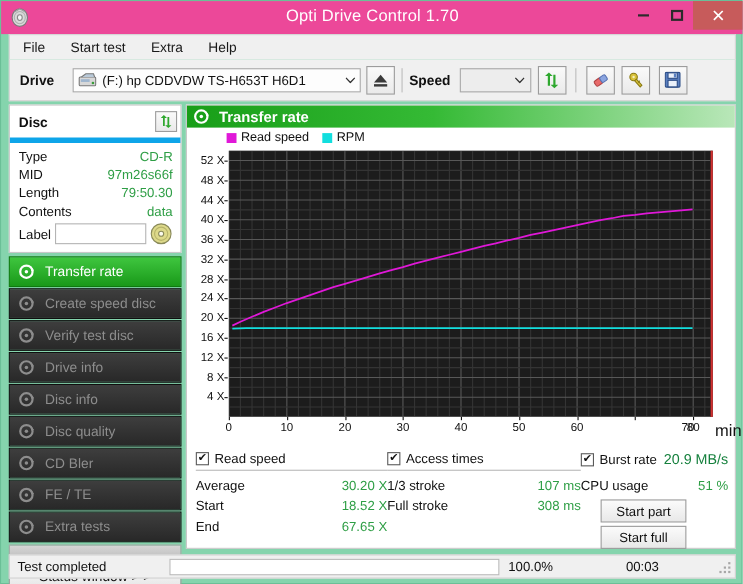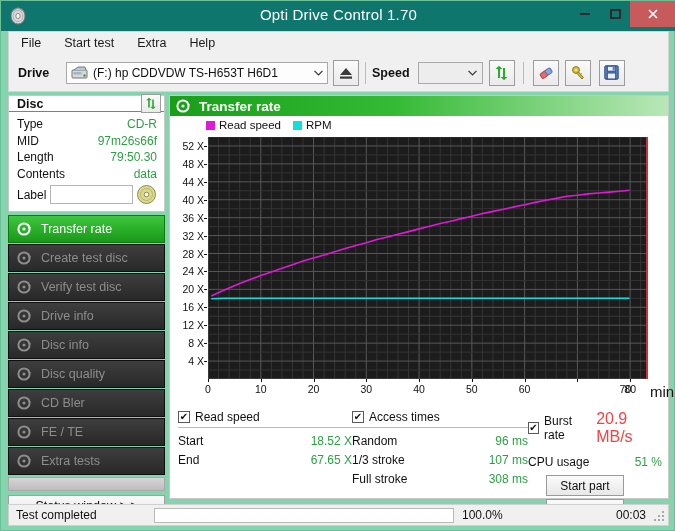--- a/index.html
+++ b/index.html
@@ -12,21 +12,21 @@
   #app {
     position: relative;
     width: 675px; height: 531px;
     background: #85d4ad;
     border: 1px solid #6bbf97;
   }
 
   
   .titlebar {
     position: absolute; left: 0; top: 0; width: 675px; height: 30px;
-    background: #0f766e;
+    background: #ec4899;
     display: flex; align-items: flex-start;
   }
   .title-icon {
     position: absolute; left: 8px; top: 5px; width: 20px; height: 20px;
   }
   .title-text {
     position: absolute; left: 0; top: 5px; width: 675px;
     text-align: center; font-size: 15px; color: #ffffff;
     letter-spacing: .2px;
   }
@@ -72,22 +72,22 @@
     border: 1px solid #9c9c9c; display: flex; align-items: center; justify-content: center;
   }
   .sep { width: 1px; height: 22px; background: #bbb; }
 
   
   .leftpanel { position: absolute; left: 7px; top: 94px; width: 157px; height: 404px; }
   .disc-box {
     width: 157px; background: #ffffff; border: 1px solid #c8c8c8;
   }
   .disc-head {
-    height: 16px; display: flex; align-items: center; justify-content: space-between;
-    padding: 0 3px 0 8px; border-bottom: 1px solid #0ea5e9;
+    height: 34px; display: flex; align-items: center; justify-content: space-between;
+    padding: 0 3px 0 8px; border-bottom: 5px solid #0ea5e9;
   }
   .disc-head-title { font-size: 12.5px; font-weight: bold; color: #111; }
   .disc-rows { padding: 4px 7px 3px 8px; }
   .disc-row {
     display: flex; justify-content: space-between; align-items: center;
     font-size: 12px; line-height: 16.5px; color: #111;
   }
   .disc-val { color: #2e9e45; }
   .label-row {
     display: flex; align-items: center; justify-content: space-between;
@@ -193,36 +193,36 @@
     display: flex; justify-content: space-between; align-items: center;
     font-size: 12px; line-height: 19px; color: #111;
   }
   .srow .v { color: #2e9e45; }
   .sbtn {
     width: 78px; height: 21px; margin-top: 3px; margin-left: 18px;
     background: linear-gradient(#fbfbfb,#e8e8e8); border: 1px solid #9a9a9a;
     display: flex; align-items: center; justify-content: center;
     font-size: 12px; color: #111;
   }
-  .burst-val { color: #ef4444; font-size: 16px; }
+  .burst-val { color: #15803d; font-size: 13px; }
 
   
   .statusbar {
     position: absolute; left: 7px; top: 503px; width: 661px; height: 22px;
     background: #f0f0f0; border: 1px solid #d0d0d0;
     display: flex; align-items: center; font-size: 12px; color: #111;
   }
   .sb-text { padding-left: 7px; width: 145px; }
   .progress {
     width: 300px; height: 15px; background: #ffffff; border: 1px solid #b9b9b9;
     position: relative; overflow: hidden;
   }
   .progress .fill { height: 100%; background: #13a013; }
   .sb-pct { width: 68px; padding-left: 8px; }
-  .sb-time { flex: 1; text-align: right; padding-right: 22px; }
+  .sb-time { flex: 1; text-align: center; padding-right: 22px; }
   .grip {
     position: absolute; right: 3px; bottom: 3px; width: 11px; height: 11px;
   }
   .grip i {
     position: absolute; width: 2px; height: 2px; background: #a7a7a7; display: block;
   }
 </style>
 </head>
 <body>
 
@@ -392,21 +392,21 @@
         <span>Transfer rate</span>
       </div>
       <div class="navitem">
         <span class="nav-ic">
           <svg width="16" height="16" viewBox="0 0 16 16">
             <circle cx="7" cy="8" r="5.6" fill="none" stroke="#8d8d8d" stroke-width="2"></circle>
             <circle cx="7" cy="8" r="1.6" fill="#8d8d8d"></circle>
             <path d="M11 3 L14 7 L11.5 7.4 Z" fill="#8d8d8d"></path>
           </svg>
         </span>
-        <span>Create test disc</span>
+        <span>Create speed disc</span>
       </div>
       <div class="navitem">
         <span class="nav-ic">
           <svg width="16" height="16" viewBox="0 0 16 16">
             <circle cx="7" cy="8" r="5.6" fill="none" stroke="#8d8d8d" stroke-width="2"></circle>
             <circle cx="7" cy="8" r="1.6" fill="#8d8d8d"></circle>
             <path d="M11 3 L14 7 L11.5 7.4 Z" fill="#8d8d8d"></path>
           </svg>
         </span>
         <span>Verify test disc</span>
@@ -628,37 +628,37 @@
     </div>
 
     <div class="stats">
 
       <div class="scol c1">
         <div class="sc-head with-rule">
           <span class="cbx">✔</span>
           <span>Read speed</span>
         </div>
         <div class="srow">
+          <span>Average</span>
+          <span class="v">30.20 X</span>
+        </div>
+        <div class="srow">
           <span>Start</span>
           <span class="v">18.52 X</span>
         </div>
         <div class="srow">
           <span>End</span>
           <span class="v">67.65 X</span>
         </div>
       </div>
 
       <div class="scol c2">
         <div class="sc-head with-rule">
           <span class="cbx">✔</span>
           <span>Access times</span>
-        </div>
-        <div class="srow">
-          <span>Random</span>
-          <span class="v">96 ms</span>
         </div>
         <div class="srow">
           <span>1/3 stroke</span>
           <span class="v">107 ms</span>
         </div>
         <div class="srow">
           <span>Full stroke</span>
           <span class="v">308 ms</span>
         </div>
       </div>

